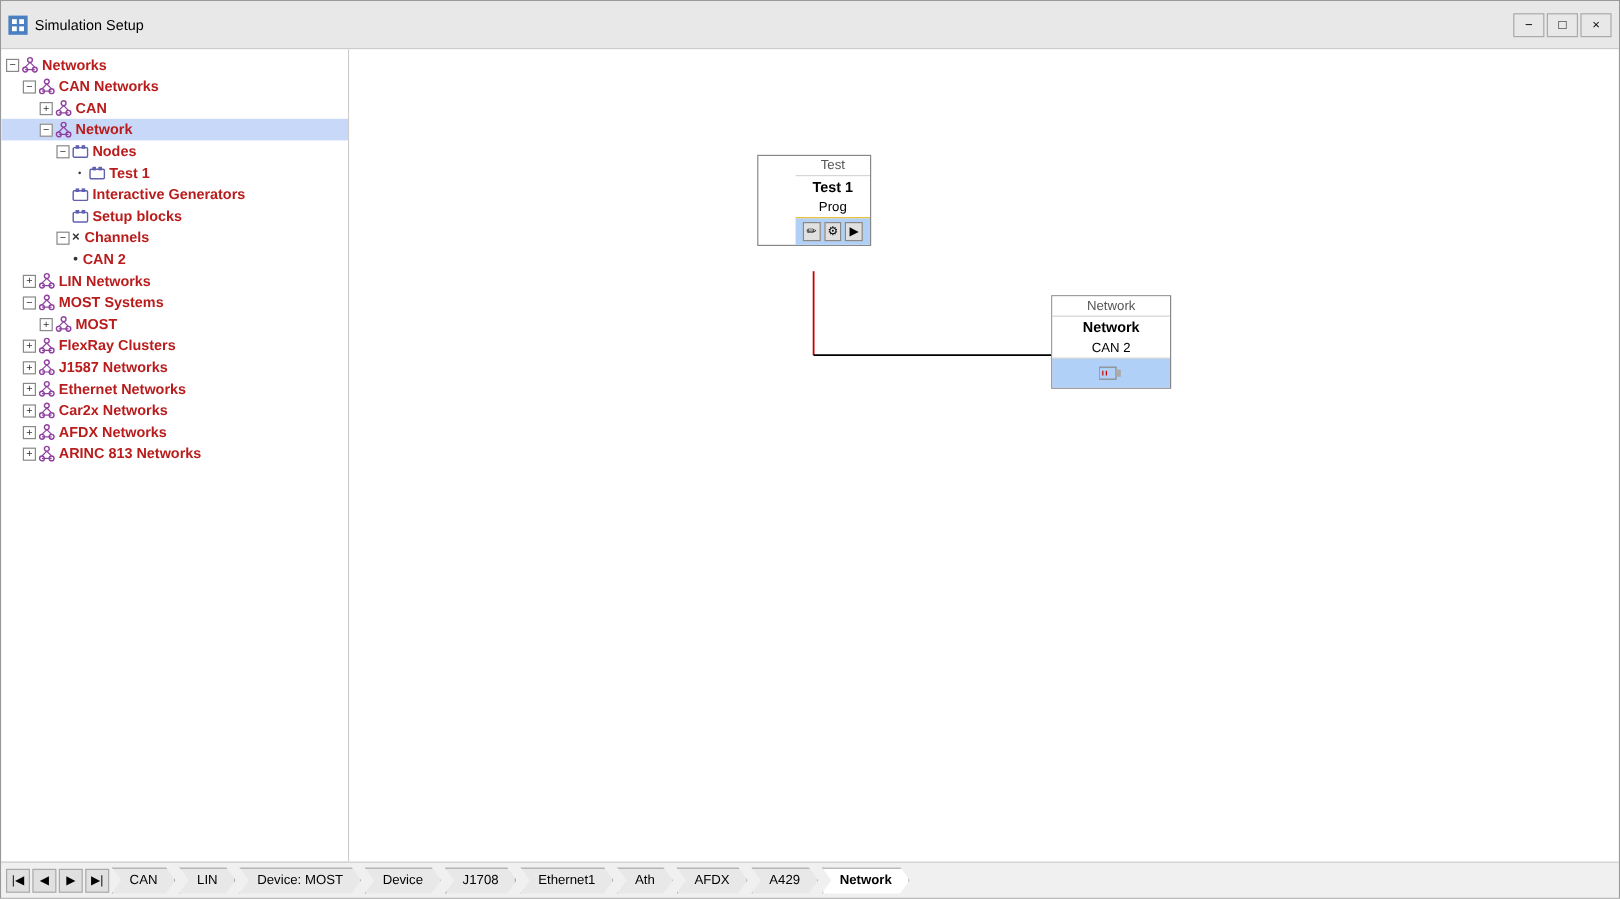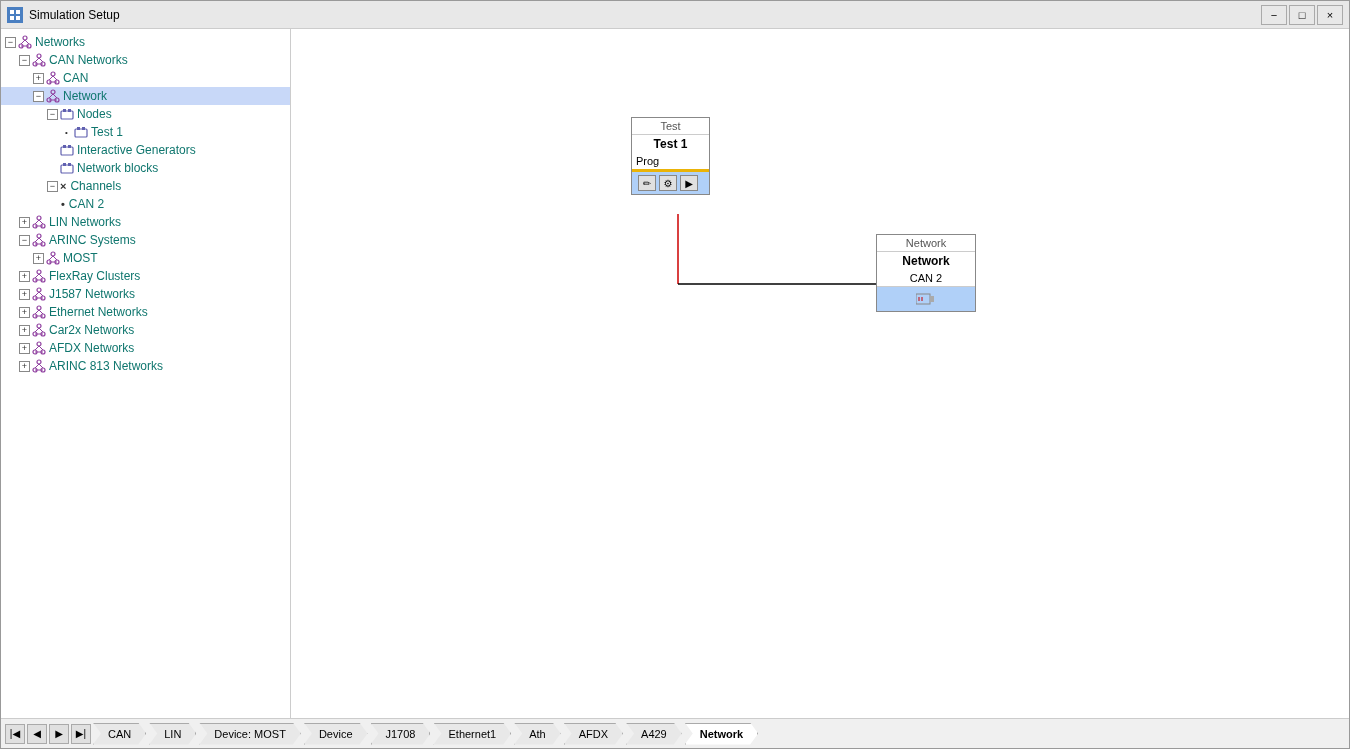--- a/index.html
+++ b/index.html
@@ -1,48 +1,48 @@
 <!DOCTYPE html>
 <html><head>
   <meta charset="utf-8">
   <style>
     * { margin: 0; padding: 0; box-sizing: border-box; }
     body { font-family: 'Segoe UI', Tahoma, Geneva, Verdana, sans-serif; font-size: 12px; background: #f0f0f0; overflow: hidden; }
     
     .window { width: 1350px; height: 749px; background: #f0f0f0; border: 1px solid #999; display: flex; flex-direction: column; }
     
-    .title-bar { background: #e8e8e8; border-bottom: 1px solid #ccc; padding: 3px 6px; display: flex; align-items: center; justify-content: space-between; height: 28px; gap: 44px; }
+    .title-bar { background: #e8e8e8; border-bottom: 1px solid #ccc; padding: 3px 6px; display: flex; align-items: center; justify-content: space-between; height: 40px; gap: 44px; }
     .title-bar-left { display: flex; align-items: center; gap: 6px; }
     .title-bar-icon { width: 16px; height: 16px; background: #4a7fc1; display: flex; align-items: center; justify-content: center; }
     .title-bar-title { font-size: 12px; color: #000; }
     .title-bar-buttons { display: flex; gap: 2px; }
     .title-bar-btn { width: 26px; height: 20px; background: #e8e8e8; border: 1px solid #aaa; display: flex; align-items: center; justify-content: center; cursor: pointer; font-size: 11px; }
     
     .main-content { display: flex; flex: 1; overflow: hidden; }
     
     .sidebar { width: 290px; background: white; border-right: 1px solid #ccc; overflow-y: auto; padding: 4px 0; }
     
     .tree-item { display: flex; align-items: center; padding: 2px 4px; cursor: pointer; white-space: nowrap; }
     .tree-item.selected { background: #c8d8f8; }
     
     .tree-indent-0 { padding-left: 4px; }
     .tree-indent-1 { padding-left: 18px; }
     .tree-indent-2 { padding-left: 32px; }
     .tree-indent-3 { padding-left: 46px; }
     .tree-indent-4 { padding-left: 60px; }
     
-    .tree-label { font-size: 12px; color: #0f766e; }
+    .tree-label { font-size: 12px; color: #b91c1c; font-weight: bold; }
     
     .canvas-area { flex: 1; background: white; position: relative; overflow: hidden; }
     
     
     .node-box { position: absolute; border: 1px solid #888; background: white; cursor: move; }
     .node-box-header { background: white; text-align: center; padding: 2px 4px; font-size: 11px; color: #555; border-bottom: 1px solid #ccc; }
     .node-box-title { background: white; text-align: center; padding: 2px 4px; font-size: 12px; font-weight: bold; color: #000; }
-    .node-box-subtitle { background: white; text-align: left; padding: 2px 4px; font-size: 11px; color: #000; border-bottom: 3px solid #eab308; }
+    .node-box-subtitle { background: white; text-align: center; padding: 2px 4px; font-size: 11px; color: #000; border-bottom: 1px solid #eab308; }
     .node-box-toolbar { background: #b0d0f8; padding: 3px 6px; display: flex; align-items: center; gap: 3px; }
     .toolbar-btn { width: 18px; height: 16px; background: #e0e0e0; border: 1px solid #888; display: flex; align-items: center; justify-content: center; font-size: 10px; cursor: pointer; }
     
     .network-box { position: absolute; border: 1px solid #888; background: white; }
     .network-box-header { background: white; text-align: center; padding: 2px 4px; font-size: 11px; color: #555; border-bottom: 1px solid #ccc; }
     .network-box-title { background: white; text-align: center; padding: 2px 4px; font-size: 12px; font-weight: bold; }
     .network-box-channel { background: white; text-align: center; padding: 2px 4px; font-size: 11px; border-bottom: 1px solid #ccc; }
     .network-box-bottom { background: #b0d0f8; padding: 3px 6px; display: flex; align-items: center; justify-content: center; }
     
     .status-bar { height: 30px; background: #f0f0f0; border-top: 1px solid #ccc; display: flex; align-items: center; padding: 0 4px; gap: 2px; }
@@ -168,21 +168,21 @@
         <span class="tree-label">Interactive Generators</span>
       </div>
 
       <div class="tree-item tree-indent-3">
         <span class="dot-icon"> </span>
         <svg class="net-icon-svg" viewBox="0 0 14 14">
             <rect x="1" y="4" width="12" height="8" rx="1" fill="none" stroke="#6060b0" stroke-width="1.2"></rect>
             <rect x="3" y="2" width="3" height="3" fill="#6060b0"></rect>
             <rect x="8" y="2" width="3" height="3" fill="#6060b0"></rect>
           </svg>
-        <span class="tree-label">Network blocks</span>
+        <span class="tree-label">Setup blocks</span>
       </div>
 
 
       <div class="tree-item tree-indent-3">
         <span class="minus-box">−</span>
         <span style="font-size:11px; margin-right:4px; color:#333; font-weight:bold;">×</span>
         <span class="tree-label">Channels</span>
       </div>
 
       <div class="tree-item tree-indent-4">
@@ -206,21 +206,21 @@
       <div class="tree-item tree-indent-1">
         <span class="minus-box">−</span>
         <svg class="net-icon-svg" viewBox="0 0 14 14">
             <circle cx="7" cy="3" r="2" fill="none" stroke="#9040a0" stroke-width="1.2"></circle>
             <circle cx="3" cy="11" r="2" fill="none" stroke="#9040a0" stroke-width="1.2"></circle>
             <circle cx="11" cy="11" r="2" fill="none" stroke="#9040a0" stroke-width="1.2"></circle>
             <line x1="7" y1="5" x2="3" y2="9" stroke="#9040a0" stroke-width="1"></line>
             <line x1="7" y1="5" x2="11" y2="9" stroke="#9040a0" stroke-width="1"></line>
             <line x1="3" y1="11" x2="11" y2="11" stroke="#9040a0" stroke-width="1"></line>
           </svg>
-        <span class="tree-label">ARINC Systems</span>
+        <span class="tree-label">MOST Systems</span>
       </div>
 
       <div class="tree-item tree-indent-2">
         <span class="plus-box">+</span>
         <svg class="net-icon-svg" viewBox="0 0 14 14">
             <circle cx="7" cy="3" r="2" fill="none" stroke="#9040a0" stroke-width="1.2"></circle>
             <circle cx="3" cy="11" r="2" fill="none" stroke="#9040a0" stroke-width="1.2"></circle>
             <circle cx="11" cy="11" r="2" fill="none" stroke="#9040a0" stroke-width="1.2"></circle>
             <line x1="7" y1="5" x2="3" y2="9" stroke="#9040a0" stroke-width="1"></line>
             <line x1="7" y1="5" x2="11" y2="9" stroke="#9040a0" stroke-width="1"></line>
@@ -310,21 +310,21 @@
     </div>
 
     <div class="canvas-area">
 
       <svg class="canvas-svg">
 
         <line x1="387" y1="185" x2="387" y2="255" stroke="#cc0000" stroke-width="1.5"></line>
         <line x1="387" y1="255" x2="590" y2="255" stroke="#000" stroke-width="1.5"></line>
       </svg>
 
-      <div class="node-box" style="left: 340px; top: 88px; width: 79px;">
+      <div class="node-box" style="left: 340px; top: 88px; width: 95px; padding-left: 31px;">
         <div class="node-box-header">Test</div>
         <div class="node-box-title">Test 1</div>
         <div class="node-box-subtitle">Prog</div>
         <div class="node-box-toolbar">
           <div class="toolbar-btn">✏</div>
           <div class="toolbar-btn">⚙</div>
           <div class="toolbar-btn">▶</div>
         </div>
       </div>
 

